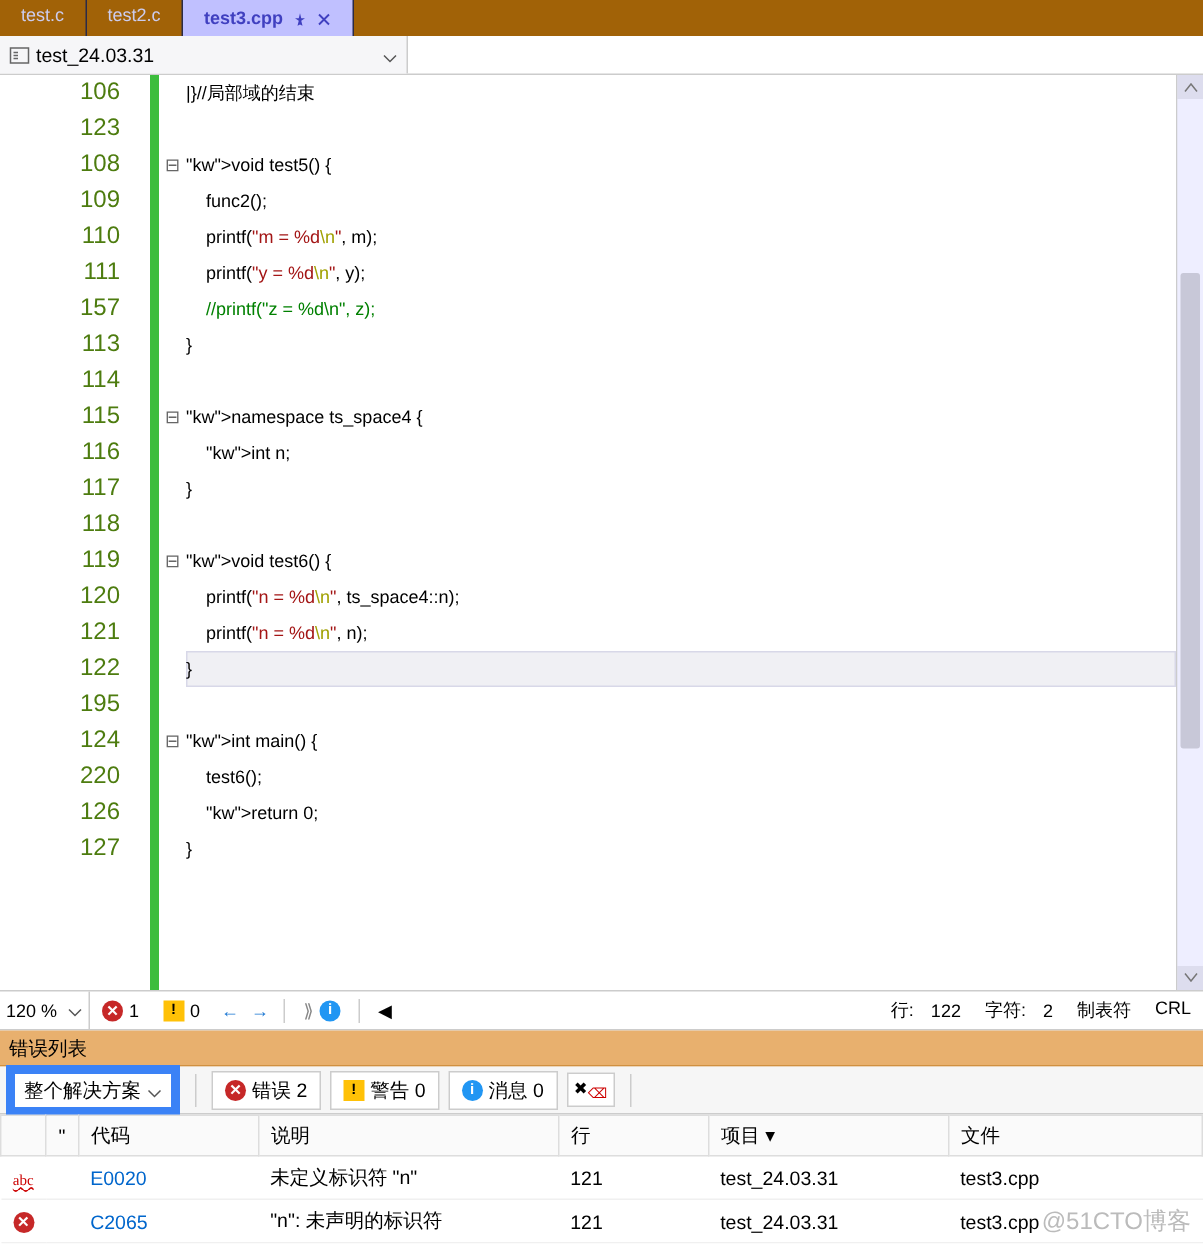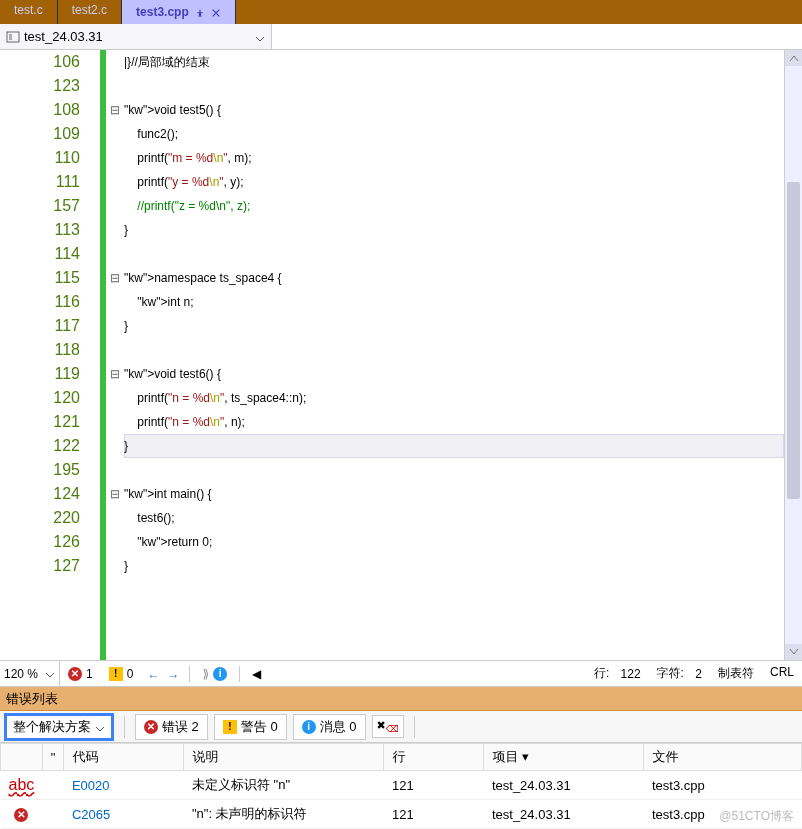--- a/index.html
+++ b/index.html
@@ -47,32 +47,32 @@
 .statusbar .navarrows { display:flex; gap:8px; padding:0 6px; }
 .ic-err { width:14px; height:14px; border-radius:50%; background:#c62828; display:inline-flex; align-items:center; justify-content:center; color:#fff; font-size:10px; font-weight:bold; }
 .ic-warn { width:14px; height:14px; background:#ffc107; display:inline-flex; align-items:center; justify-content:center; color:#000; font-size:10px; font-weight:bold; }
 .ic-info { width:14px; height:14px; border-radius:50%; background:#2196f3; display:inline-flex; align-items:center; justify-content:center; color:#fff; font-size:10px; font-weight:bold; }
 
 .statusbar .right { margin-left:auto; display:flex; }
 
 
 .errhdr { background:#e8b06e; height:24px; padding:0 6px; display:flex; align-items:center; color:#000; font-size:13px; border-bottom:1px solid #d09040; }
 .errtoolbar { height:32px; display:flex; align-items:center; gap:6px; padding:0 4px; border-bottom:1px solid #ccc; background:#f6f6f6; }
-.errtoolbar .dd { border:3px solid #3b82f6; padding:2px 6px; display:flex; align-items:center; gap:4px; background:#fff; }
+.errtoolbar .dd { border:6px solid #3b82f6; padding:2px 6px; display:flex; align-items:center; gap:4px; background:#fff; }
 .errtoolbar .btn { border:1px solid #ccc; padding:3px 8px; display:flex; align-items:center; gap:4px; background:#fff; }
 .errtoolbar .vsep { width:1px; height:22px; background:#ccc; margin:0 4px; }
 
 .errtable { width:100%; border-collapse:collapse; font-size:13px; }
 .errtable th { text-align:left; font-weight:400; padding:4px 8px; border:1px solid #ddd; background:#fafafa; }
 .errtable td { padding:5px 8px; border-bottom:1px solid #f0f0f0; }
 .errtable td.codecol { color:#0066cc; }
 .errtable td.icon { width:28px; text-align:center; }
-.ic-abc { color:#c00; font-size:16px; font-family:Liberation Sans, sans-serif; text-decoration: underline wavy #c00; }
-
-.watermark { position:absolute; right:8px; bottom:4px; color:#bbb; font-size:12px; }
+.ic-abc { color:#c00; font-size:10px; font-family:Liberation Serif, serif; text-decoration: underline wavy #c00; }
+
+.watermark { position:absolute; right:8px; bottom:4px; color:#bbb; font-size:16px; }
 
 .cube { width:12px; height:12px; display:inline-block; }
 </style>
 </head>
 <body>
 
 <div class="tabs">
   <div class="tab">test.c</div>
   <div class="tab">test2.c</div>
   <div class="tab active">

